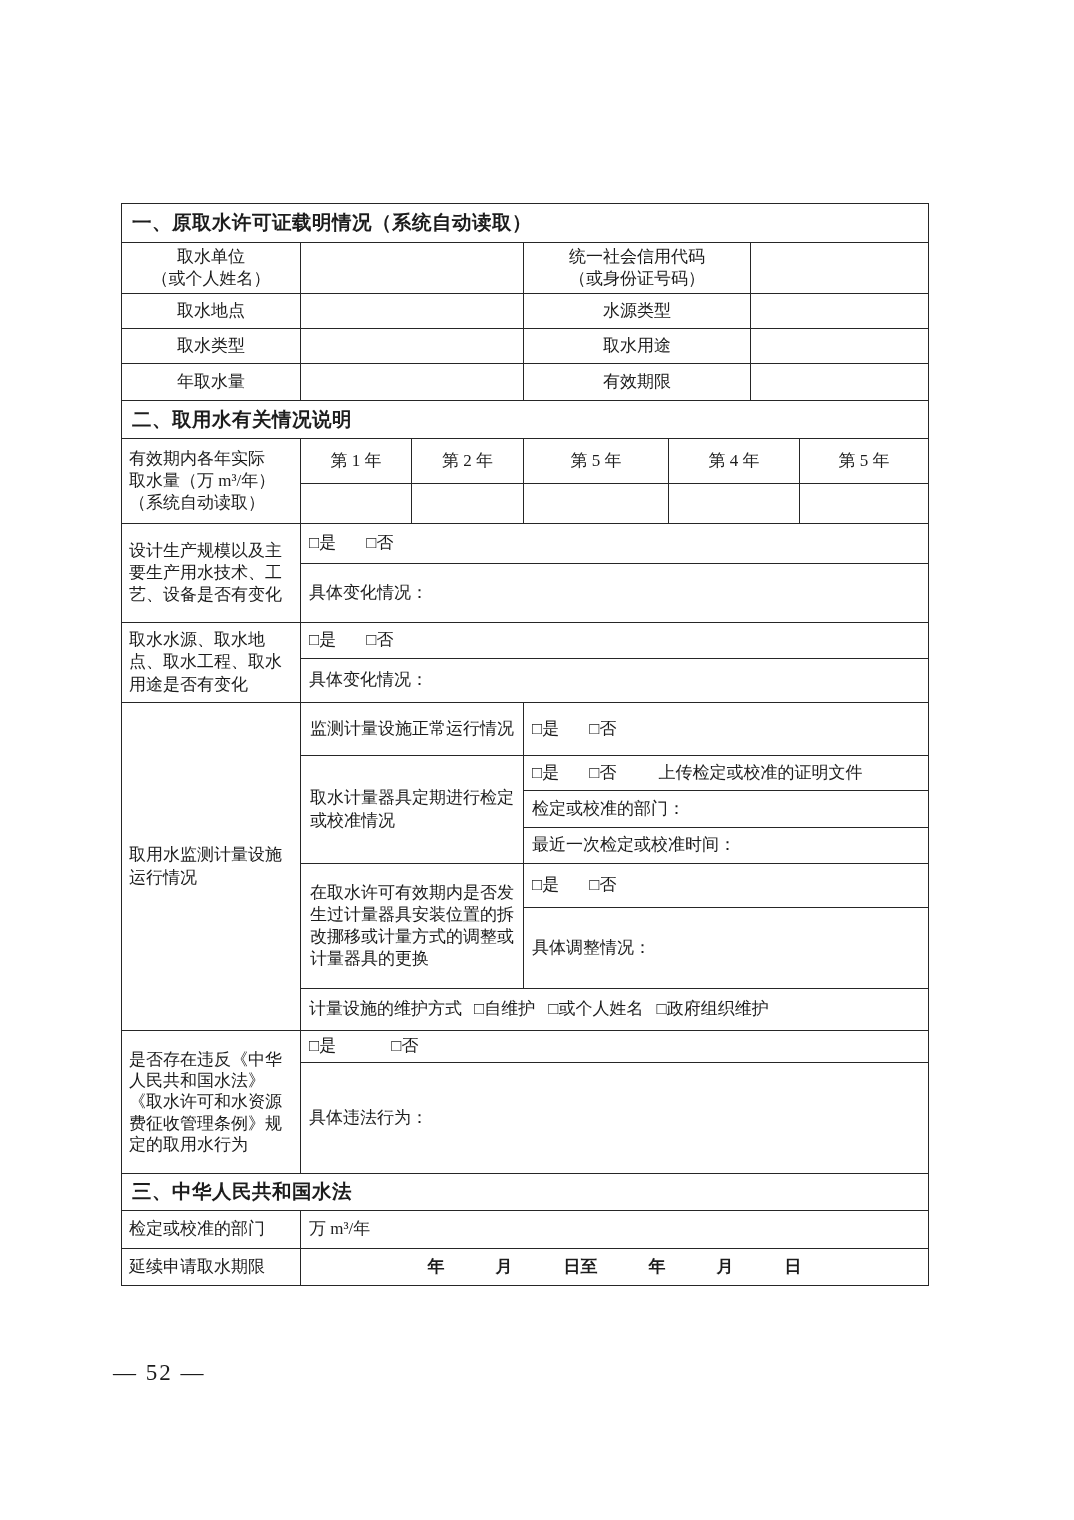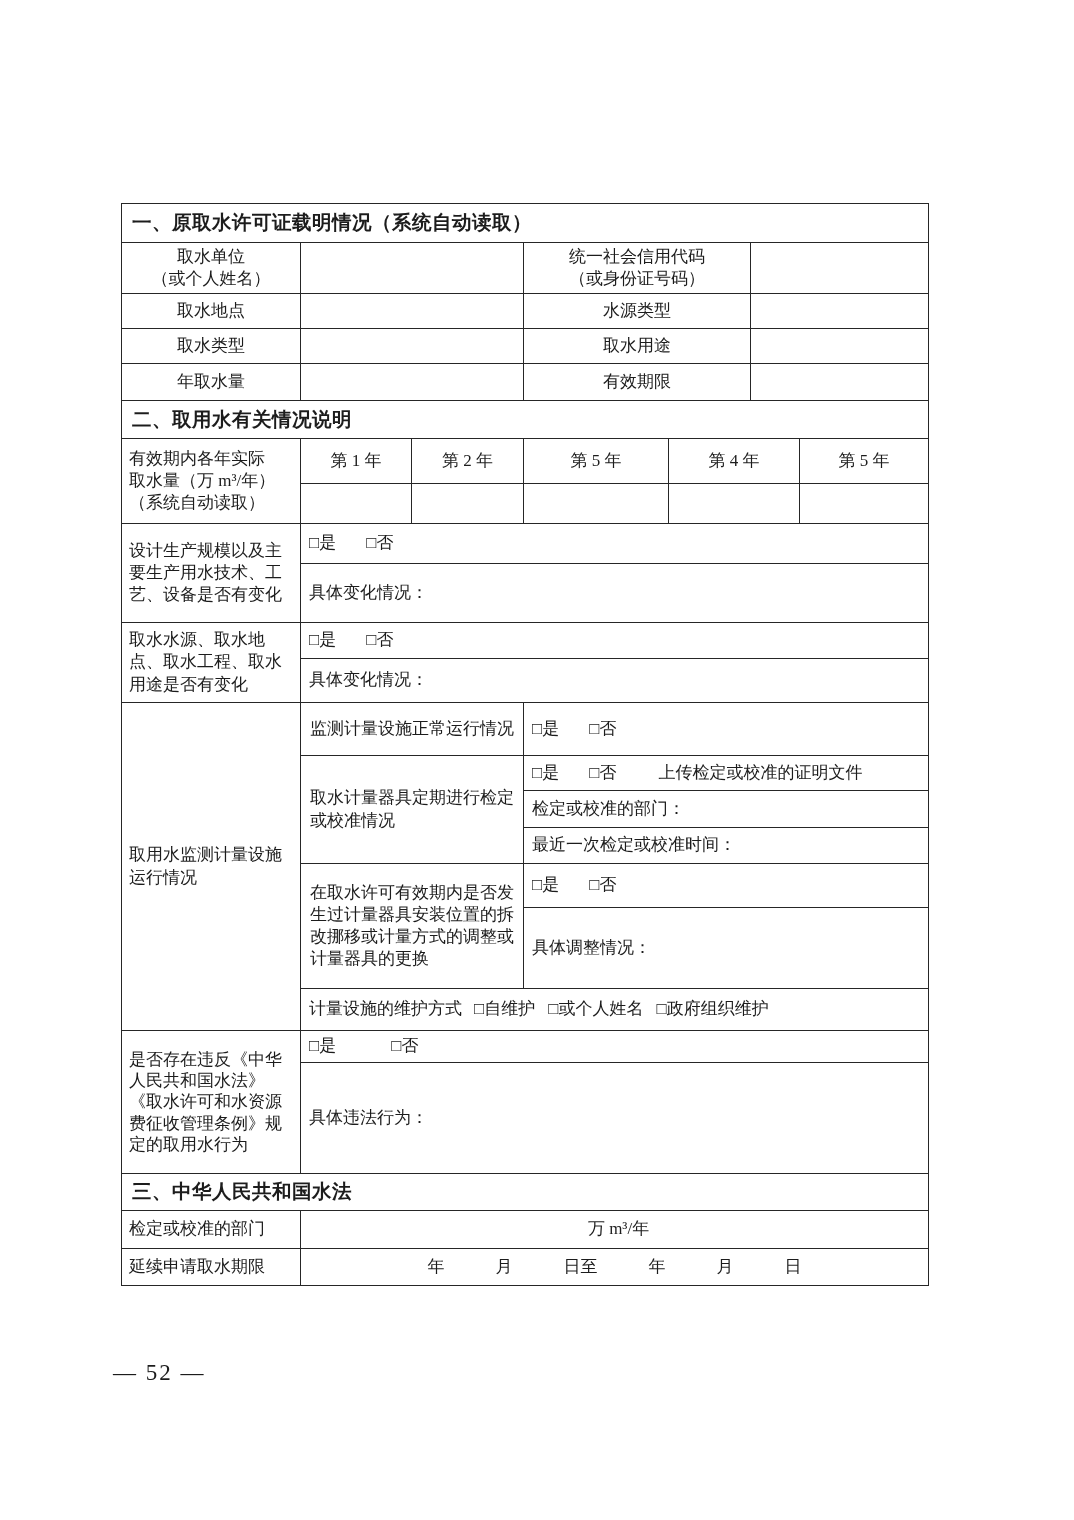--- a/index.html
+++ b/index.html
@@ -37,22 +37,22 @@
   }
   .c-label { text-align: center; }
   .pre { white-space: pre-line; }
   .just {
     text-align: justify;
     text-justify: inter-character;
   }
   .l-label { text-align: left; padding: 4px 7px; }
   .m-label { text-align: left; padding: 4px 9px; }
   .val-l { text-align: left; }
-  .val-r { text-align: center; padding-right: 0; }
-  .val-c { text-align: center; }
+  .val-r { text-align: left; padding-right: 0; }
+  .val-c { text-align: center; font-weight: bold; }
   .cb span + span { margin-left: 30px; }
   .cb .wide + span { margin-left: 55px; }
   .cb .upload-note { margin-left: 42px; }
   .maint-label { margin-right: 12px; }
   .maint-opt { margin-right: 13px; }
   .pageno {
     position: absolute;
     left: 113px;
     top: 1360px;
     font-size: 23px;

